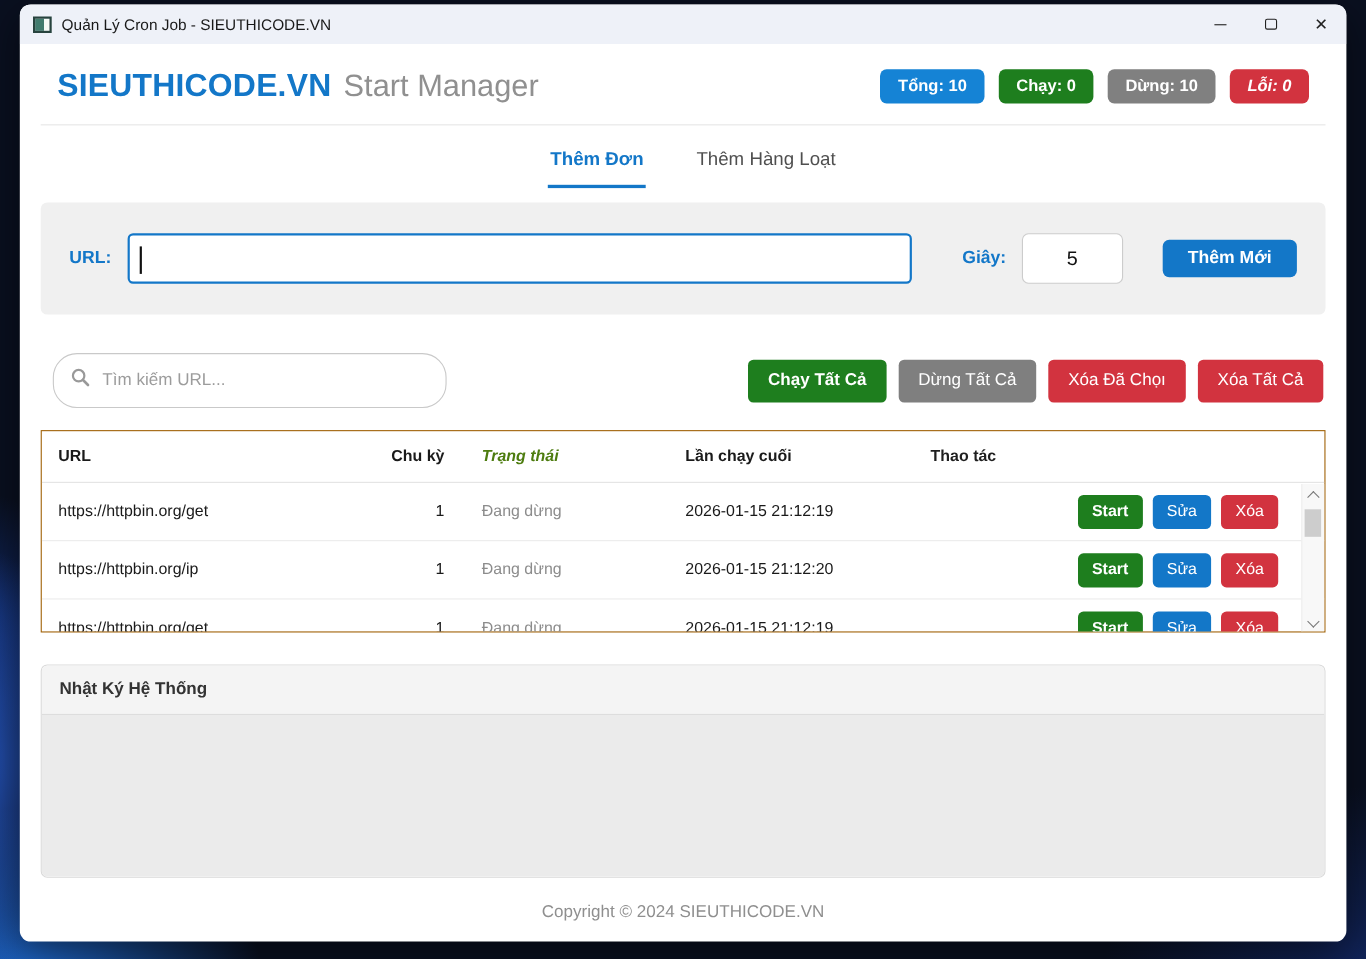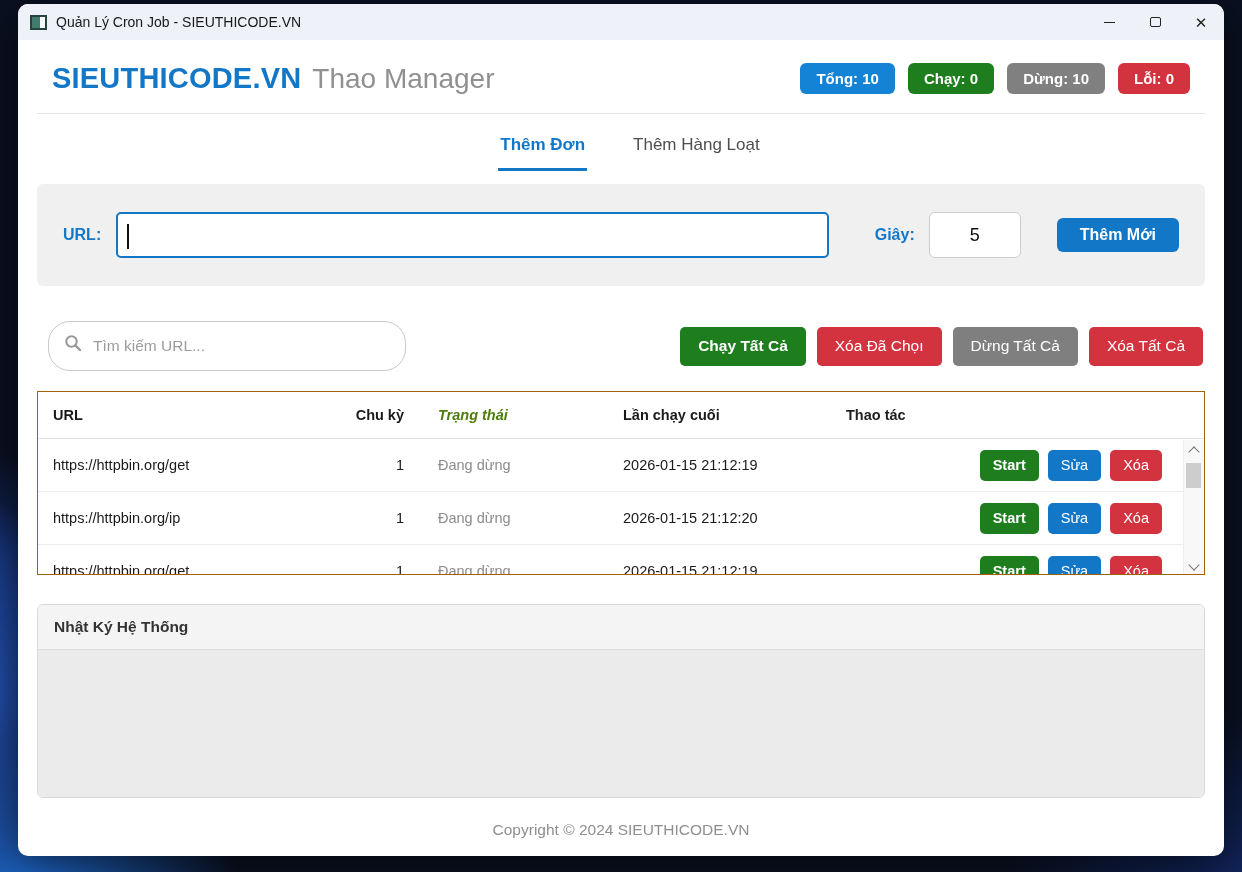--- a/index.html
+++ b/index.html
@@ -32,21 +32,21 @@
   .content { flex:1; padding:0 19px; display:flex; flex-direction:column; }
   .app-header { margin-top:22px; display:flex; align-items:center; }
   .brand-row { display:flex; align-items:baseline; padding-left:15px; }
   .brand { font-size:29px; font-weight:bold; color:#1377c8; letter-spacing:0.2px; }
   .subtitle { font-size:28px; color:#909090; margin-left:11px; font-weight:400; }
   .badges { margin-left:auto; display:flex; gap:13px; padding-right:15px;text-align:center; }
   .badge { padding:7px 16px; border-radius:6px; color:#fff; font-weight:bold; font-size:15px; white-space:nowrap; }
   .badge-blue { background:#1583d5; }
   .badge-green { background:#1e7e1e; }
   .badge-gray { background:#808080; }
-  .badge-red { background:#d2333f; }
+  .badge-red { background:#d2333f;font-style:italic; }
   .divider { border-bottom:1px solid #e6e6e6; margin-top:18px; }
   
   .tabs { display:flex; gap:44px; padding-left:18px; margin-top:8px;justify-content:center; }
   .tab { font-size:17px; color:#4f4f4f; padding:13px 2px; cursor:default; }
   .tab.active { color:#1377c8; font-weight:bold; border-bottom:3px solid #1377c8; }
   
   .form-panel { margin-top:13px; background:#f0f0f0; border-radius:6px; padding:28px 26px; display:flex; align-items:center; }
   .form-label { color:#1377c8; font-weight:bold; font-size:16px; white-space:nowrap; }
   .url-input { flex:1; height:46px; border:2px solid #1377c8; border-radius:5px; background:#fff; margin-left:15px; position:relative; }
   .caret { position:absolute; left:9px; top:10px; width:2px; height:25px; background:#111; }
@@ -111,21 +111,21 @@
           <div class="ic-close">✕</div>
         </div>
     </div>
   </div>
 
   <div class="content">
 
     <div class="app-header">
       <div class="brand-row">
         <span class="brand">SIEUTHICODE.VN</span>
-        <span class="subtitle">Thao Manager</span>
+        <span class="subtitle">Start Manager</span>
       </div>
       <div class="badges">
         <span class="badge badge-blue">Tổng: 10</span>
         <span class="badge badge-green">Chạy: 0</span>
         <span class="badge badge-gray">Dừng: 10</span>
         <span class="badge badge-red">Lỗi: 0</span>
       </div>
     </div>
     <div class="divider"></div>
 
@@ -147,22 +147,22 @@
     <div class="toolbar">
       <div class="search-wrap">
         <svg class="search-icon" width="18" height="18" viewBox="0 0 18 18">
           <circle cx="7.5" cy="7.5" r="5.2" fill="none" stroke="#999999" stroke-width="2"></circle>
           <line x1="11.5" y1="11.5" x2="16" y2="16" stroke="#999999" stroke-width="2.4" stroke-linecap="round"></line>
         </svg>
         <input class="search-input" placeholder="Tìm kiếm URL..." style="">
       </div>
       <div class="toolbar-buttons">
         <button class="tb-btn btn-green">Chạy Tất Cả</button>
+        <button class="tb-btn btn-gray">Dừng Tất Cả</button>
         <button class="tb-btn btn-red">Xóa Đã Chọı</button>
-        <button class="tb-btn btn-gray">Dừng Tất Cả</button>
         <button class="tb-btn btn-red">Xóa Tất Cả</button>
       </div>
     </div>
 
     <div class="table-wrap">
       <div class="trow thead">
         <div class="c-url">URL</div>
         <div class="c-int">Chu kỳ</div>
         <div class="c-status">Trạng thái</div>
         <div class="c-last">Lần chạy cuối</div>

